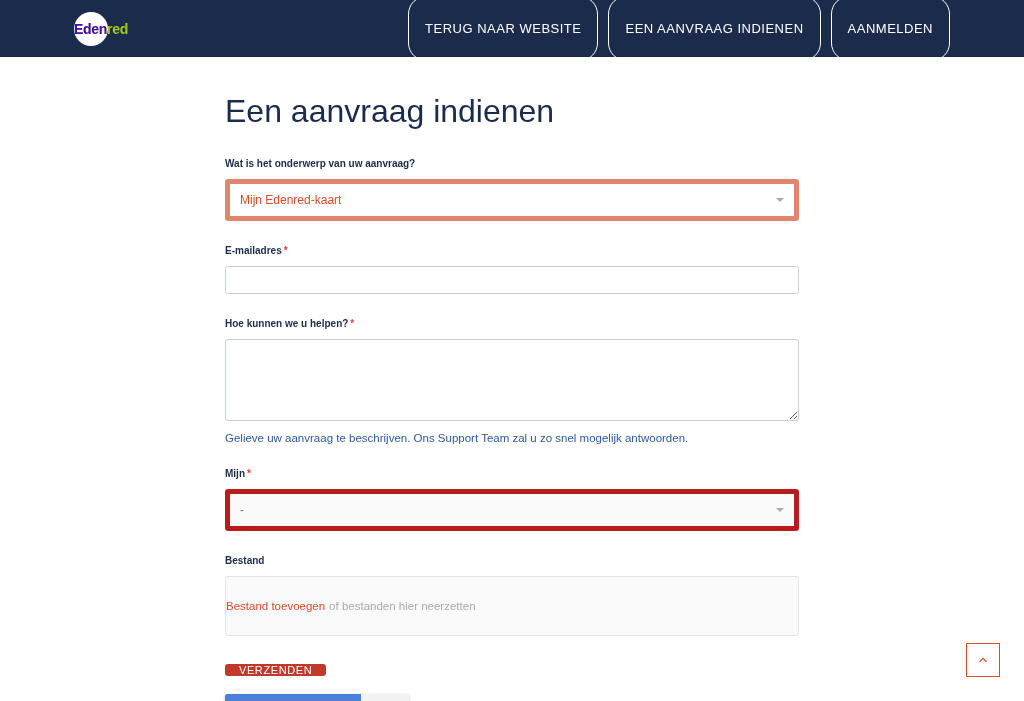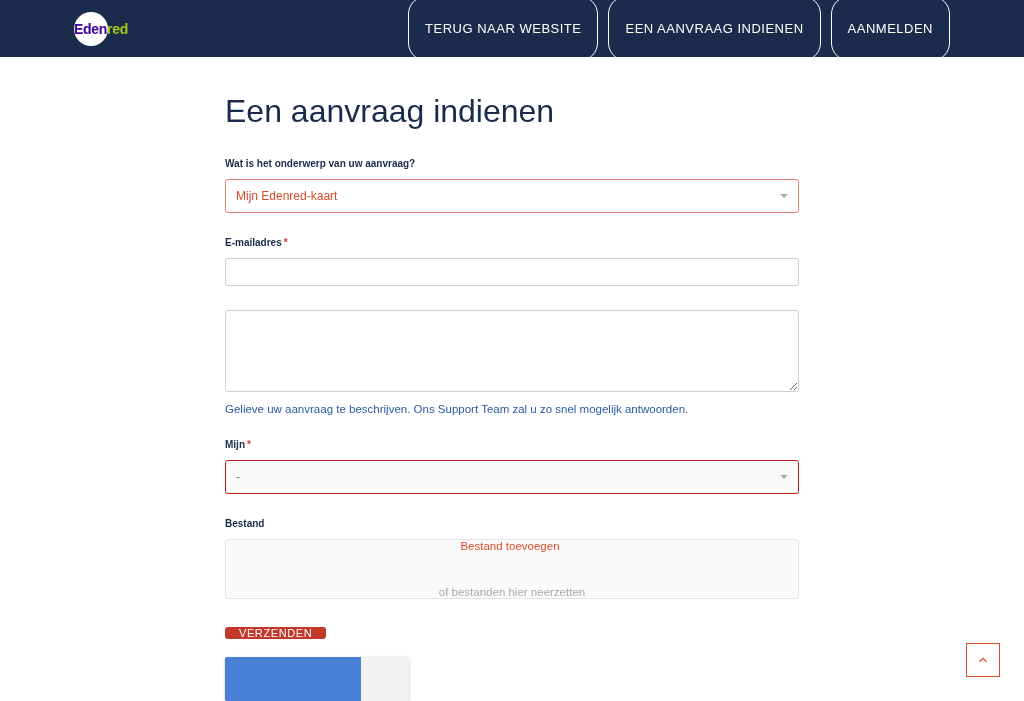--- a/index.html
+++ b/index.html
@@ -82,21 +82,21 @@
     font-weight: 700;
     color: #1b2b4b;
     display: block;
     margin-bottom: 10px;
   }
   .req {
     color: #e53935;
     margin-left: 2px;
   }
   .select-box {
-    border: 1px solid #b91c1c;
+    border: 5px solid #b91c1c;
     border-radius: 3px;
     height: 28px;
     display: flex;
     align-items: center;
     padding: 16px 10px;
     position: relative;
     font-size: 12px;
     cursor: pointer;
     background: #fff;
   }
@@ -139,24 +139,23 @@
     color: #2a5aa0;
     margin-top: 7px;
   }
   .upload-box {
     border: 1px solid #e1e4e8;
     border-radius: 3px;
     height: 60px;
     background: #fafafa;
     display: flex;
     align-items: center;
-    justify-content: space-between;
+    justify-content: flex-start;
     font-size: 11.5px;
     color: #aaa;
-    flex-direction: column;
   }
   .upload-box .link {
     color: #d84c2b;
     margin-right: 4px;
     cursor: pointer;
   }
   .submit-btn {
     background: #c0392b;
     color: #fff;
     border: none;
@@ -241,20 +240,23 @@
   
   <div class="field">
     <label class="field-label">
       <span>E-mailadres</span><span class="req">*</span>
     </label>
     <input class="text-input" type="text" value="" style="">
   </div>
 
   
   <div class="field">
+    <label class="field-label">
+      <span>Hoe kunnen we u helpen?</span><span class="req">*</span>
+    </label>
     <textarea class="textarea" style=""></textarea>
     <div class="hint">Gelieve uw aanvraag te beschrijven. Ons Support Team zal u zo snel mogelijk antwoorden.</div>
   </div>
 
   
   <div class="field">
     <label class="field-label">
       <span>Mijn</span><span class="req">*</span>
     </label>
     <div class="select-box neutral">

